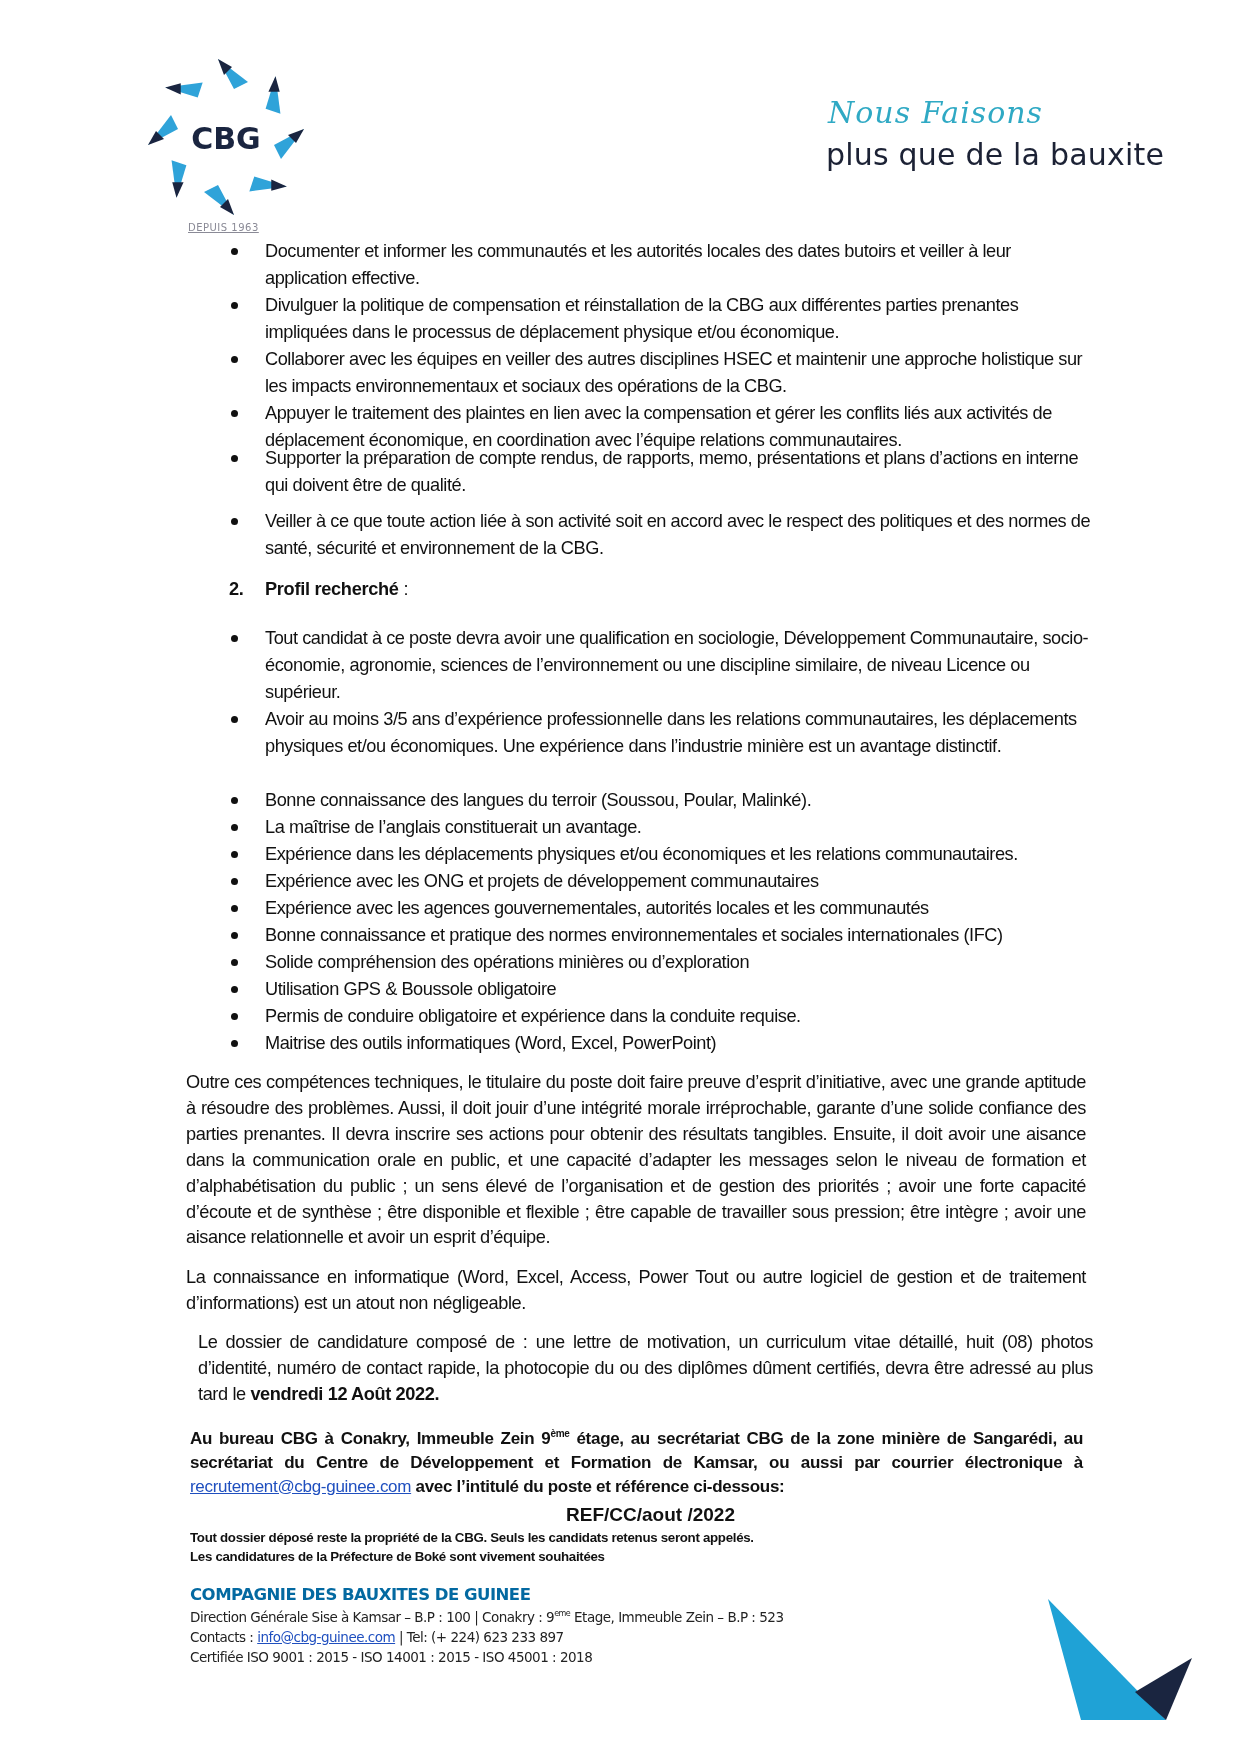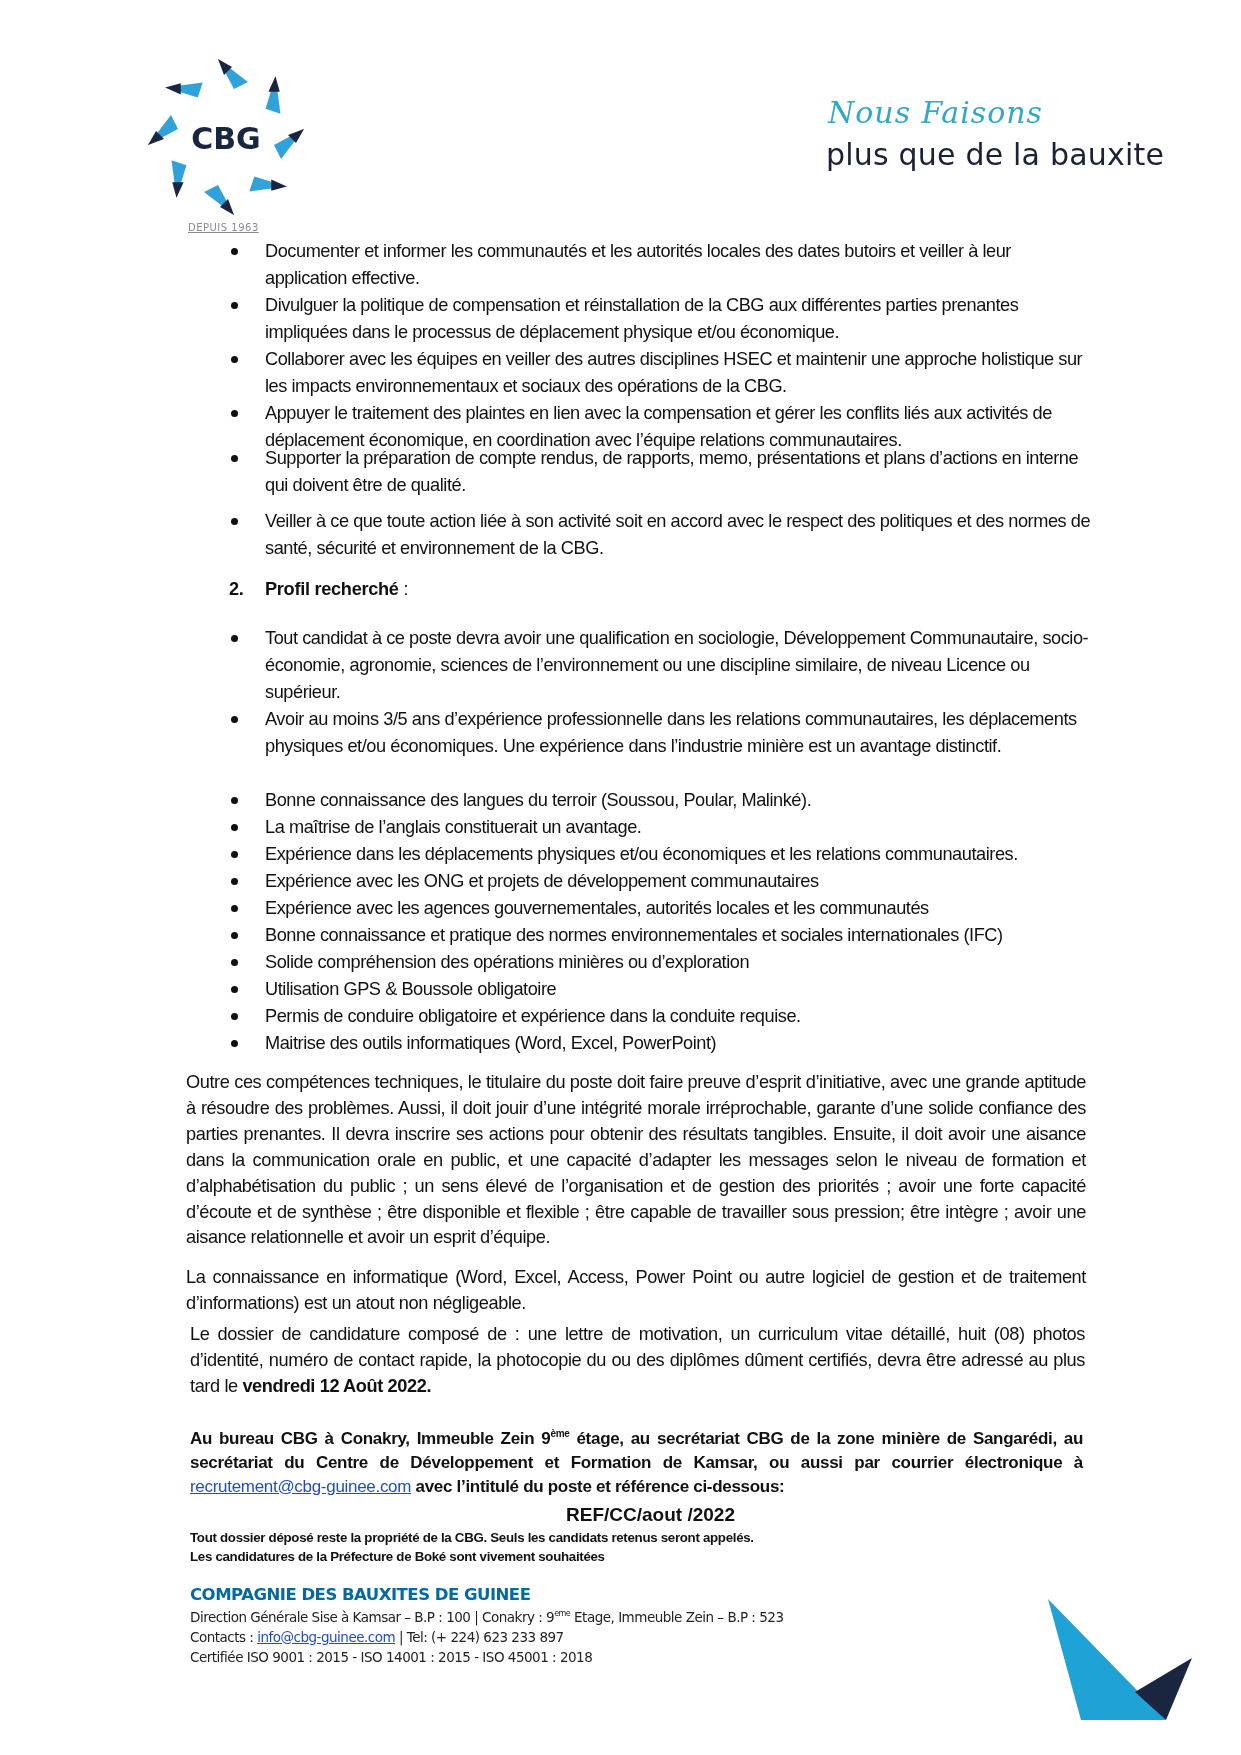--- a/index.html
+++ b/index.html
@@ -83,22 +83,22 @@
   <li style="top:868px"><span class="dot"></span><span>Expérience avec les ONG et projets de développement communautaires</span></li>
   <li style="top:895px"><span class="dot"></span><span>Expérience avec les agences gouvernementales, autorités locales et les communautés</span></li>
   <li style="top:922px"><span class="dot"></span><span>Bonne connaissance et pratique des normes environnementales et sociales internationales (IFC)</span></li>
   <li style="top:949px"><span class="dot"></span><span>Solide compréhension des opérations minières ou d’exploration</span></li>
   <li style="top:976px"><span class="dot"></span><span>Utilisation GPS &amp; Boussole obligatoire</span></li>
   <li style="top:1003px"><span class="dot"></span><span>Permis de conduire obligatoire et expérience dans la conduite requise.</span></li>
   <li style="top:1030px"><span class="dot"></span><span>Maitrise des outils informatiques (Word, Excel, PowerPoint)</span></li>
 </ul>
 
 <p class="para" style="top:1070px; margin:0">Outre ces compétences techniques, le titulaire du poste doit faire preuve d’esprit d’initiative, avec une grande aptitude à résoudre des problèmes. Aussi, il doit jouir d’une intégrité morale irréprochable, garante d’une solide confiance des parties prenantes. Il devra inscrire ses actions pour obtenir des résultats tangibles. Ensuite, il doit avoir une aisance dans la communication orale en public, et une capacité d’adapter les messages selon le niveau de formation et d’alphabétisation du public ; un sens élevé de l’organisation et de gestion des priorités ; avoir une forte capacité d’écoute et de synthèse ; être disponible et flexible ; être capable de travailler sous pression; être intègre ; avoir une aisance relationnelle et avoir un esprit d’équipe.</p>
-<p class="para" style="top:1265px; margin:0">La connaissance en informatique (Word, Excel, Access, Power Point ou autre logiciel de gestion et de traitement d’informations) est un atout non négligeable.</p>
-<p class="para" style="top:1322px; margin:0; left:190px; width:895px"><span>Le dossier de candidature composé de : une lettre de motivation, un curriculum vitae détaillé, huit (08) photos d’identité, numéro de contact rapide, la photocopie du ou des diplômes dûment certifiés, devra être adressé au plus tard le </span><b>vendredi 12 Août 2022.</b></p>
+<p class="para" style="top:1265px; margin:0">La connaissance en informatique (Word, Excel, Access, Power Tout ou autre logiciel de gestion et de traitement d’informations) est un atout non négligeable.</p>
+<p class="para" style="top:1322px; margin:8px; left:190px; width:895px"><span>Le dossier de candidature composé de : une lettre de motivation, un curriculum vitae détaillé, huit (08) photos d’identité, numéro de contact rapide, la photocopie du ou des diplômes dûment certifiés, devra être adressé au plus tard le </span><b>vendredi 12 Août 2022.</b></p>
 
 <p class="para-bold" style="top:1422px; margin:0"><span>Au bureau CBG à Conakry, Immeuble Zein 9</span><sup style="font-size:10px">ème</sup><span> étage, au secrétariat CBG de la zone minière de Sangarédi,  au secrétariat du Centre de Développement et Formation de Kamsar, ou aussi par courrier électronique à </span><a>recrutement@cbg-guinee.com</a><span> avec l’intitulé du poste et référence ci-dessous:</span></p>
 
 <div class="ref">REF/CC/aout /2022</div>
 <div class="note" style="top:1530px">Tout dossier déposé reste la propriété de la CBG. Seuls les candidats retenus seront appelés.</div>
 <div class="note" style="top:1549px">Les candidatures de la Préfecture de Boké sont vivement souhaitées</div>
 
 <div class="footer">
   <div class="company">COMPAGNIE DES BAUXITES DE GUINEE</div>
   <div class="line"><span>Direction Générale Sise à Kamsar – B.P : 100 | Conakry : 9</span><sup>eme</sup><span> Etage, Immeuble Zein – B.P : 523</span></div>

